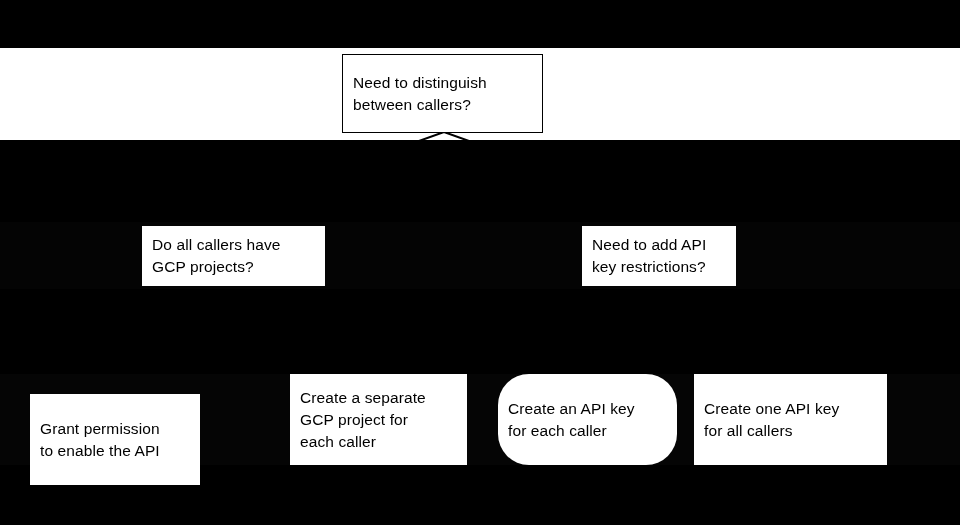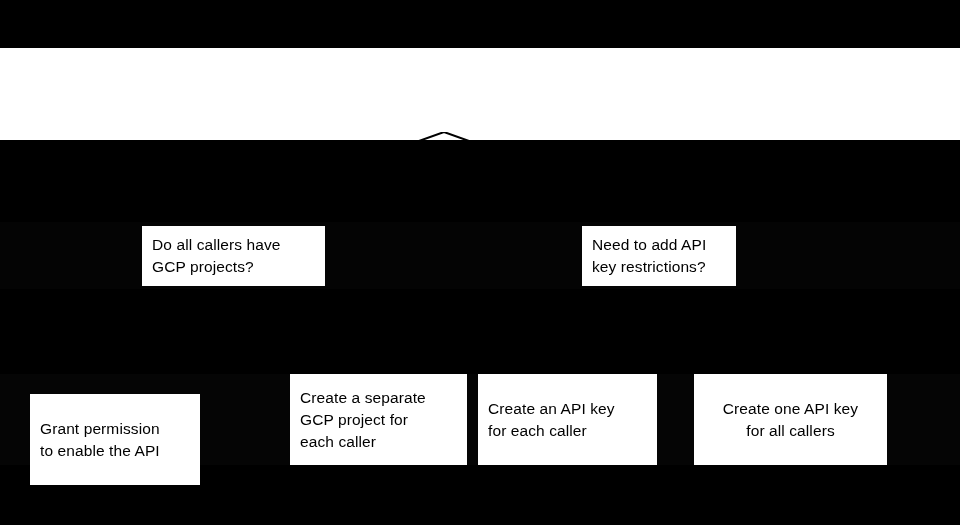--- a/index.html
+++ b/index.html
@@ -60,20 +60,24 @@
 </style>
 </head>
 <body>
 
 <div id="canvas">
 
   <div class="band band-row1"></div>
   <div class="band band-row2"></div>
   <div class="band band-row3"></div>
 
+  <div class="node bordered" style="left:342px; top:54px; width:201px; height:79px;">
+    <span class="label">Need to distinguish
+between callers?</span>
+  </div>
 
   <div class="chevron" style="left:418px; top:132px; width:52px; height:9px;">
     <svg width="52" height="9" viewBox="0 0 52 9" xmlns="http://www.w3.org/2000/svg">
       <path d="M 1 9 L 26 0 L 51 9" fill="none" stroke="#000000" stroke-width="2"></path>
     </svg>
   </div>
 
   <div class="node" style="left:142px; top:226px; width:183px; height:60px;">
     <span class="label">Do all callers have
 GCP projects?</span>
@@ -88,23 +92,23 @@
     <span class="label">Grant permission
 to enable the API</span>
   </div>
 
   <div class="node" style="left:246px; top:374px; width:177px; height:91px;margin-left:44px;">
     <span class="label">Create a separate
 GCP project for
 each caller</span>
   </div>
 
-  <div class="node" style="left:478px; top:374px; width:179px; height:91px;">
+  <div class="node" style="left:498px; top:374px; width:179px; height:91px;border-radius:31px;">
     <span class="label">Create an API key
 for each caller</span>
   </div>
 
-  <div class="node" style="left:694px; top:374px; width:193px; height:91px;text-align:center;">
+  <div class="node" style="left:694px; top:374px; width:193px; height:91px;">
     <span class="label">Create one API key
 for all callers</span>
   </div>
 
 </div>
 
 </body></html>

